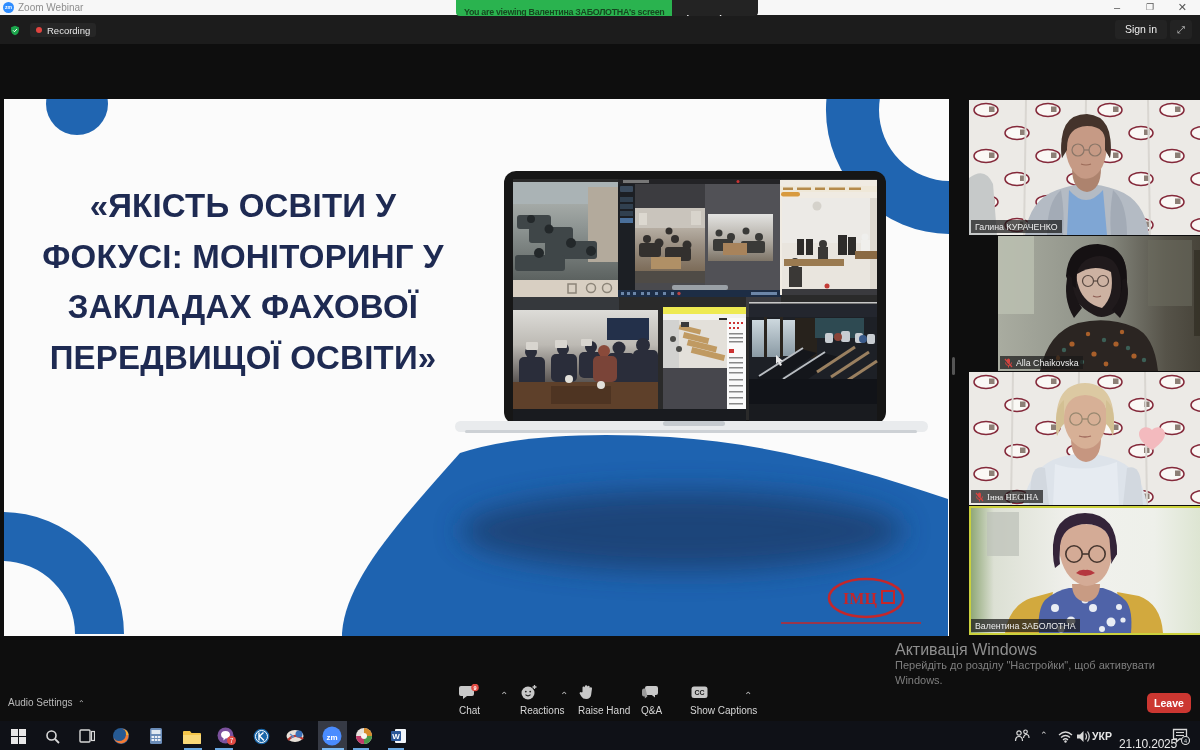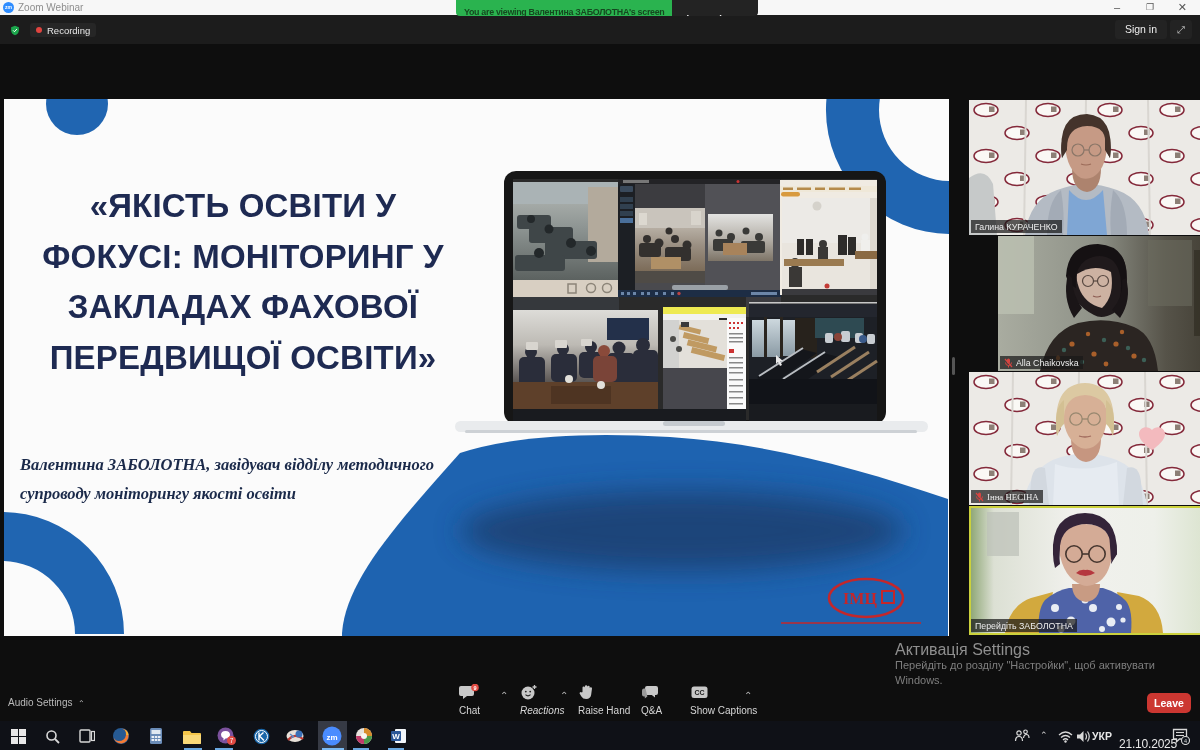--- a/index.html
+++ b/index.html
@@ -359,21 +359,20 @@
 
           <rect x="62" y="242" width="233" height="12" fill="#191b1f"></rect>
           <rect x="298" y="237" width="128" height="17" fill="#191b1f"></rect>
         </g>
         <rect x="4" y="254" width="473" height="11" rx="5.5" fill="#e9ebed"></rect>
         <rect x="212" y="254" width="62" height="5" rx="2.5" fill="#c5cacf"></rect>
         <rect x="14" y="263" width="452" height="3" rx="1.5" fill="#cdd1d5"></rect>
       </svg>
 
       <div class="titletxt">«ЯКІСТЬ ОСВІТИ У<br>ФОКУСІ: МОНІТОРИНГ У<br>ЗАКЛАДАХ ФАХОВОЇ<br>ПЕРЕДВИЩОЇ ОСВІТИ»</div>
-      <div class="subtxt">Валентина ЗАБОЛОТНА, завідувач відділу методичного<br>супроводу моніторингу якості освіти</div>
     </div>
 
     <div id="sidebar">
       <div class="tile" style="top:0; height:135px;">
         <svg width="233" height="135" viewBox="0 0 233 135">
           <defs>
             <pattern id="logos" width="62" height="46" patternUnits="userSpaceOnUse">
               <rect width="62" height="46" fill="#eceae6"></rect>
               <ellipse cx="17" cy="10" rx="12" ry="6.5" fill="#faf8f5" stroke="#84293a" stroke-width="1.5"></ellipse>
               <rect x="20" y="6.5" width="5.5" height="5.5" fill="#8d7f76"></rect>
@@ -519,42 +518,42 @@
           <path d="M82 46 Q80 6 114 5 Q147 6 146 46 L140 56 Q144 24 126 18 Q112 13 98 21 Q86 29 89 56 L84 60 Q82 52 82 46 Z" fill="#342439"></path>
           <path d="M82 46 Q82 30 90 24 L88 52 Q84 50 82 46 Z" fill="#342439"></path>
           <path d="M146 46 Q146 30 138 24 L140 52 Q144 50 146 46 Z" fill="#342439"></path>
           <g stroke="#46362f" stroke-width="1.6" fill="none">
             <circle cx="103" cy="46" r="8.2"></circle>
               <circle cx="126" cy="46" r="8.2"></circle>
               <line x1="111" y1="46" x2="118" y2="46"></line>
           </g>
           <path d="M105 65 Q114 71 124 65 Q119 61 114.5 62 Q109 61 105 65 Z" fill="#b5383f"></path>
         </svg>
-        <div class="nlabel" style="left:0; bottom:1px;">Перейдіть ЗАБОЛОТНА</div>
+        <div class="nlabel" style="left:0; bottom:1px;">Валентина ЗАБОЛОТНА</div>
       </div>
     </div>
 
     <div class="abs" style="left:952px; top:313px; width:3px; height:18px; background:#555; border-radius:2px;"></div>
 
-    <div id="wm1">Активація Settings</div>
+    <div id="wm1">Активація Windows</div>
     <div id="wm2">Перейдіть до розділу "Настройки", щоб активувати Windows.</div>
 
     <div id="audioset">Audio Settings&nbsp;&nbsp;<span style="font-size:8px;">⌃</span></div>
     <div id="leave">Leave</div>
 
     <div class="tbtn" style="left:459px; width:48px;">
       <svg width="20" height="17" viewBox="0 0 20 17">
         <path d="M2 2 h11 a2 2 0 0 1 2 2 v6 a2 2 0 0 1 -2 2 h-5 l-4 3 v-3 h-2 a2 2 0 0 1 -2 -2 v-6 a2 2 0 0 1 2 -2 Z" fill="#c8c8c8"></path>
         <circle cx="16" cy="3.5" r="3.8" fill="#e04b43"></circle>
         <text x="16" y="5.8" font-size="5.5" fill="#fff" text-anchor="middle" font-weight="bold">9</text>
       </svg>
       <div class="lbl">Chat</div>
     </div>
     <div class="caret" style="left:500px;">⌃</div>
-    <div class="tbtn" style="left:520px; width:48px;font-style:italic;">
+    <div class="tbtn" style="left:520px; width:48px;">
       <svg width="18" height="17" viewBox="0 0 18 17">
         <circle cx="8" cy="9" r="6.5" fill="#c8c8c8"></circle>
         <circle cx="5.8" cy="7.6" r="0.9" fill="#222"></circle>
           <circle cx="10.2" cy="7.6" r="0.9" fill="#222"></circle>
         <path d="M5.5 10.6 q2.5 2.4 5 0" stroke="#222" stroke-width="1.1" fill="none"></path>
         <path d="M14.5 1 v4 M12.5 3 h4" stroke="#c8c8c8" stroke-width="1.3"></path>
       </svg>
       <div class="lbl">Reactions</div>
     </div>
     <div class="caret" style="left:560px;">⌃</div>

